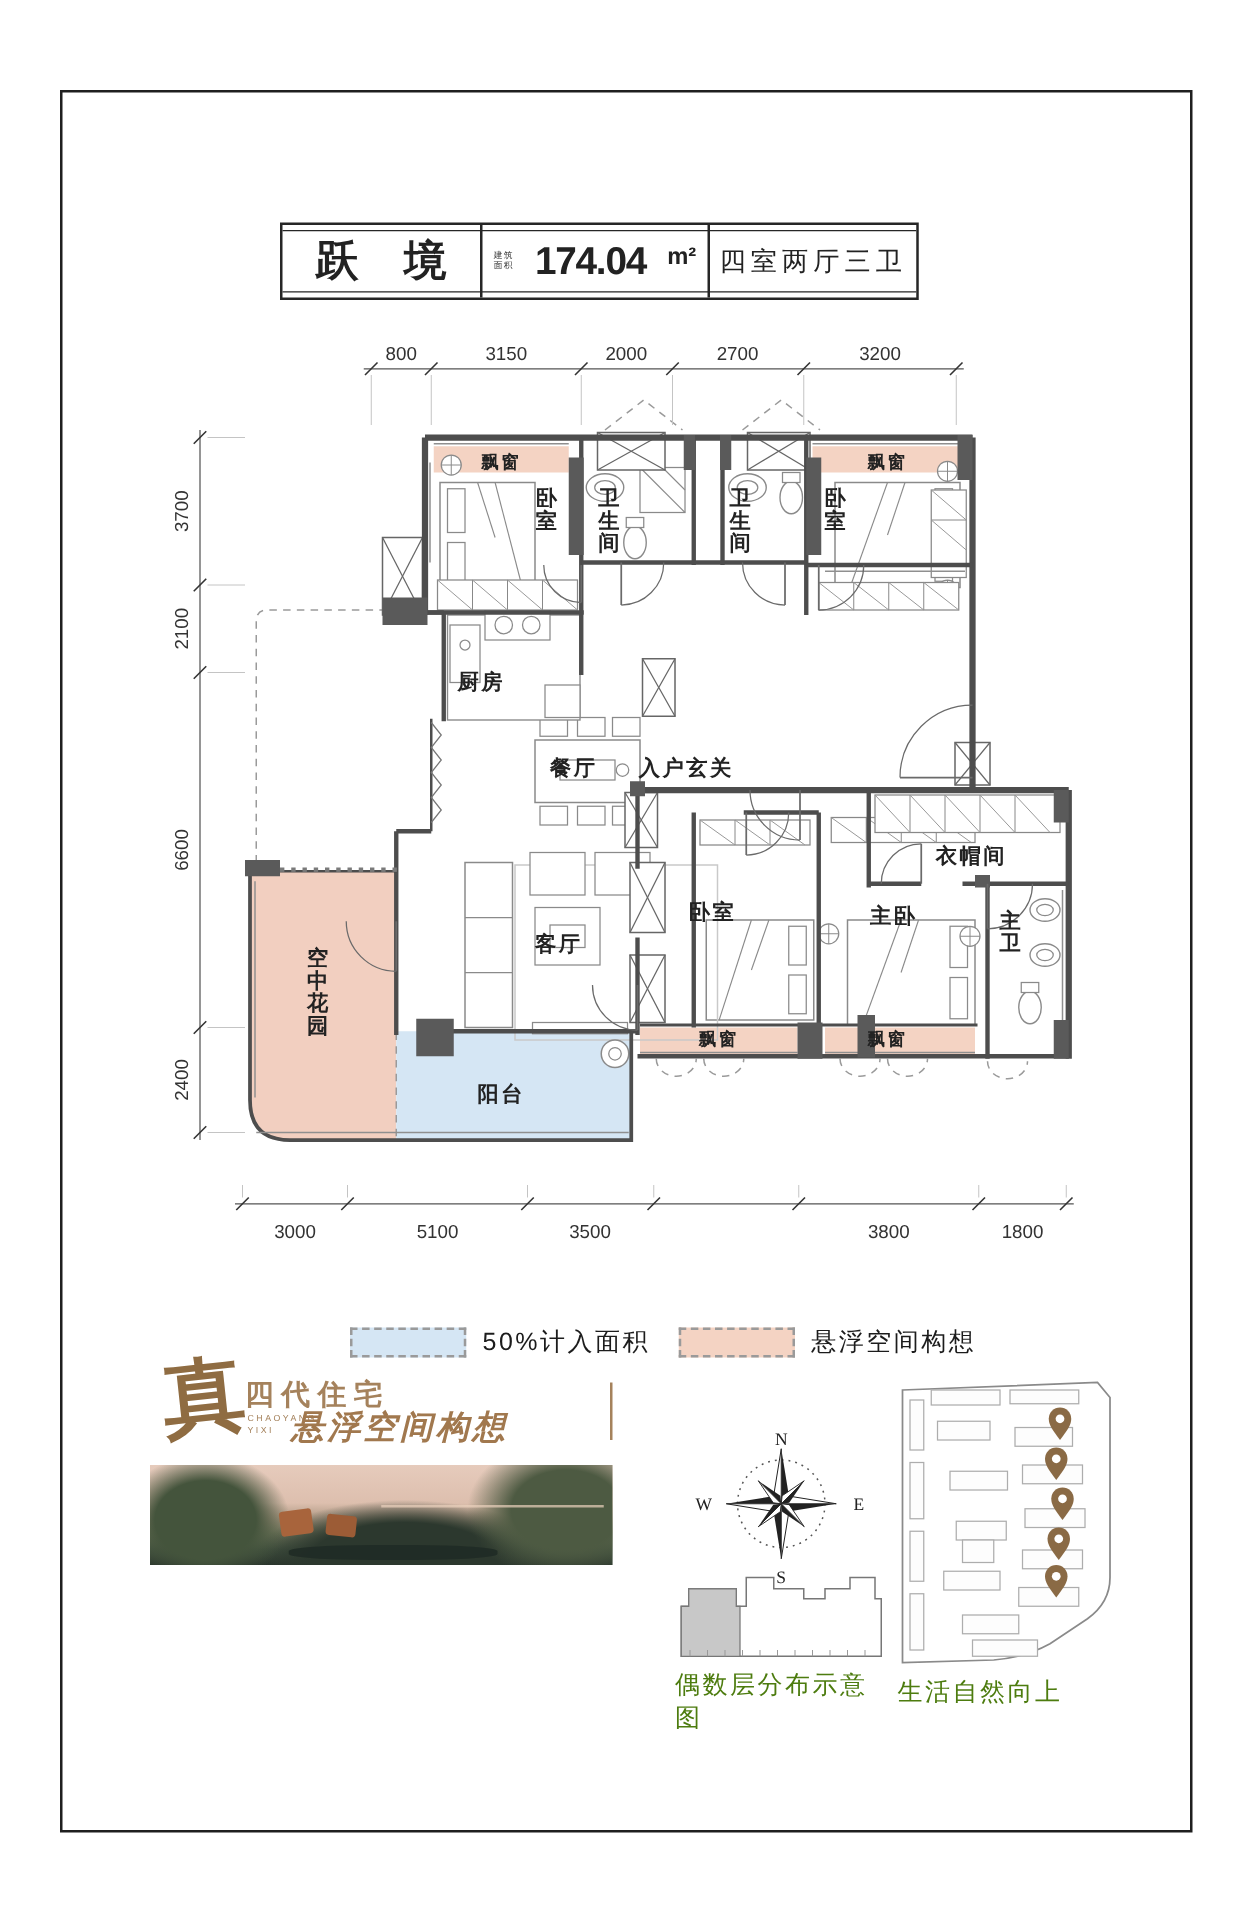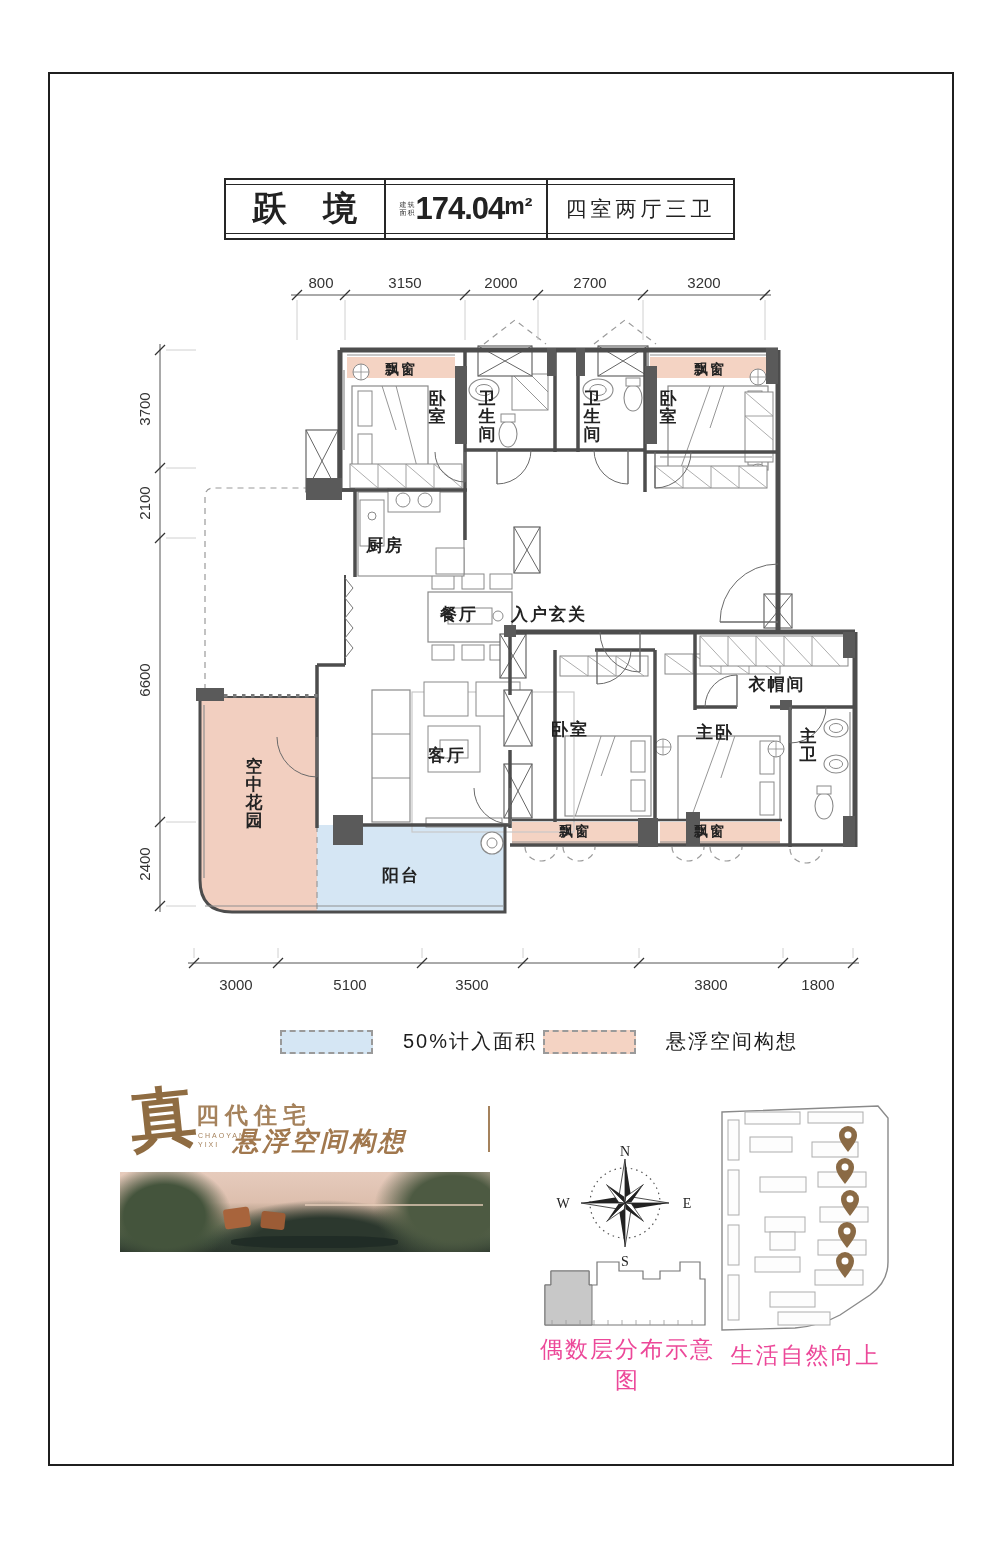--- a/index.html
+++ b/index.html
@@ -9,28 +9,28 @@
   svg.overlay{position:absolute;left:0;top:0;width:1000px;height:1544px;pointer-events:none;}
 
   
   .titlebox{position:absolute;left:224px;top:178px;width:511px;height:62px;border:2px solid #262626;
             display:flex;box-sizing:border-box;}
   .titlebox:before,.titlebox:after{content:"";position:absolute;left:0;right:0;height:1px;background:#262626;}
   .titlebox:before{top:4px;} .titlebox:after{bottom:4px;}
   .tcell{display:flex;align-items:center;justify-content:center;box-sizing:border-box;height:100%;}
   .tc1{width:158px;font-family:"Liberation Serif",serif;font-size:34px;font-weight:700;
        letter-spacing:14px;padding-left:14px;}
-  .tc2{width:164px;border-left:2px solid #262626;border-right:2px solid #262626;gap:0;text-align:right;}
+  .tc2{width:184px;border-left:2px solid #262626;border-right:2px solid #262626;gap:17px;text-align:right;}
   .tc3{flex:1;font-size:21px;letter-spacing:4px;font-weight:500;text-align:center;}
   .area-label{width:16px;font-size:7px;line-height:8px;letter-spacing:1px;word-break:break-all;color:#333;}
   .area-value{font-size:31px;font-weight:600;letter-spacing:-1px;}
-  .area-unit{font-size:23px;font-weight:600;align-self:center;margin-top:-6px;}
+  .area-unit{font-size:19px;font-weight:600;align-self:center;margin-top:-6px;}
 
   
-  .legend-item{position:absolute;top:1028px;display:flex;align-items:center;gap:30px;}
+  .legend-item{position:absolute;top:1060px;display:flex;align-items:center;gap:13px;}
   .swatch{width:93px;height:24px;border:2px dashed #9a9a9a;box-sizing:border-box;}
   .legend-label{font-size:20px;letter-spacing:2px;color:#1c1c1c;}
 
   
   .seal{position:absolute;left:130px;top:1086px;font-family:"Liberation Serif",serif;font-size:66px;
         font-weight:700;color:#8f6c42;transform:rotate(-6deg);line-height:1;}
   .brand-title{position:absolute;left:196px;top:1100px;font-size:23px;letter-spacing:6px;color:#a5825c;font-weight:bold;}
   .brand-sub{position:absolute;left:198px;top:1131px;font-size:7px;letter-spacing:2px;color:#a5825c;line-height:9px;}
   .brand-slogan{position:absolute;left:233px;top:1124px;font-size:26px;font-weight:700;
                 letter-spacing:3px;color:#a1784e;font-style:italic;}
@@ -45,21 +45,21 @@
   .photo .railing{position:absolute;left:50%;right:2%;top:40%;height:2px;background:rgba(235,210,190,.7);}
   .photo .chair1{position:absolute;left:28%;top:45%;width:26px;height:20px;background:#a8643c;
                  border-radius:3px;transform:rotate(-8deg);}
   .photo .chair2{position:absolute;left:38%;top:50%;width:24px;height:17px;background:#9c5c36;
                  border-radius:3px;transform:rotate(6deg);}
   .photo .pool{position:absolute;left:30%;top:80%;width:45%;height:12px;background:#1f2a24;opacity:.85;
                border-radius:40%;}
 
   .copy{position:absolute;left:144px;top:1258px;width:420px;font-size:17px;line-height:26px;
         letter-spacing:2.5px;color:#4f4f4f;}
-  .caption{position:absolute;font-size:23px;letter-spacing:2px;color:#ec4899;text-align:center;}
+  .caption{position:absolute;font-size:20px;letter-spacing:2px;color:#4d7c0f;text-align:left;}
   .cap-floor{left:540px;top:1334px;width:175px;}
   .cap-site{left:718px;top:1340px;width:175px;}
 </style>
 </head>
 <body>
 
 <div class="page">
   <div class="frame"></div>
 
   <div class="titlebox">

